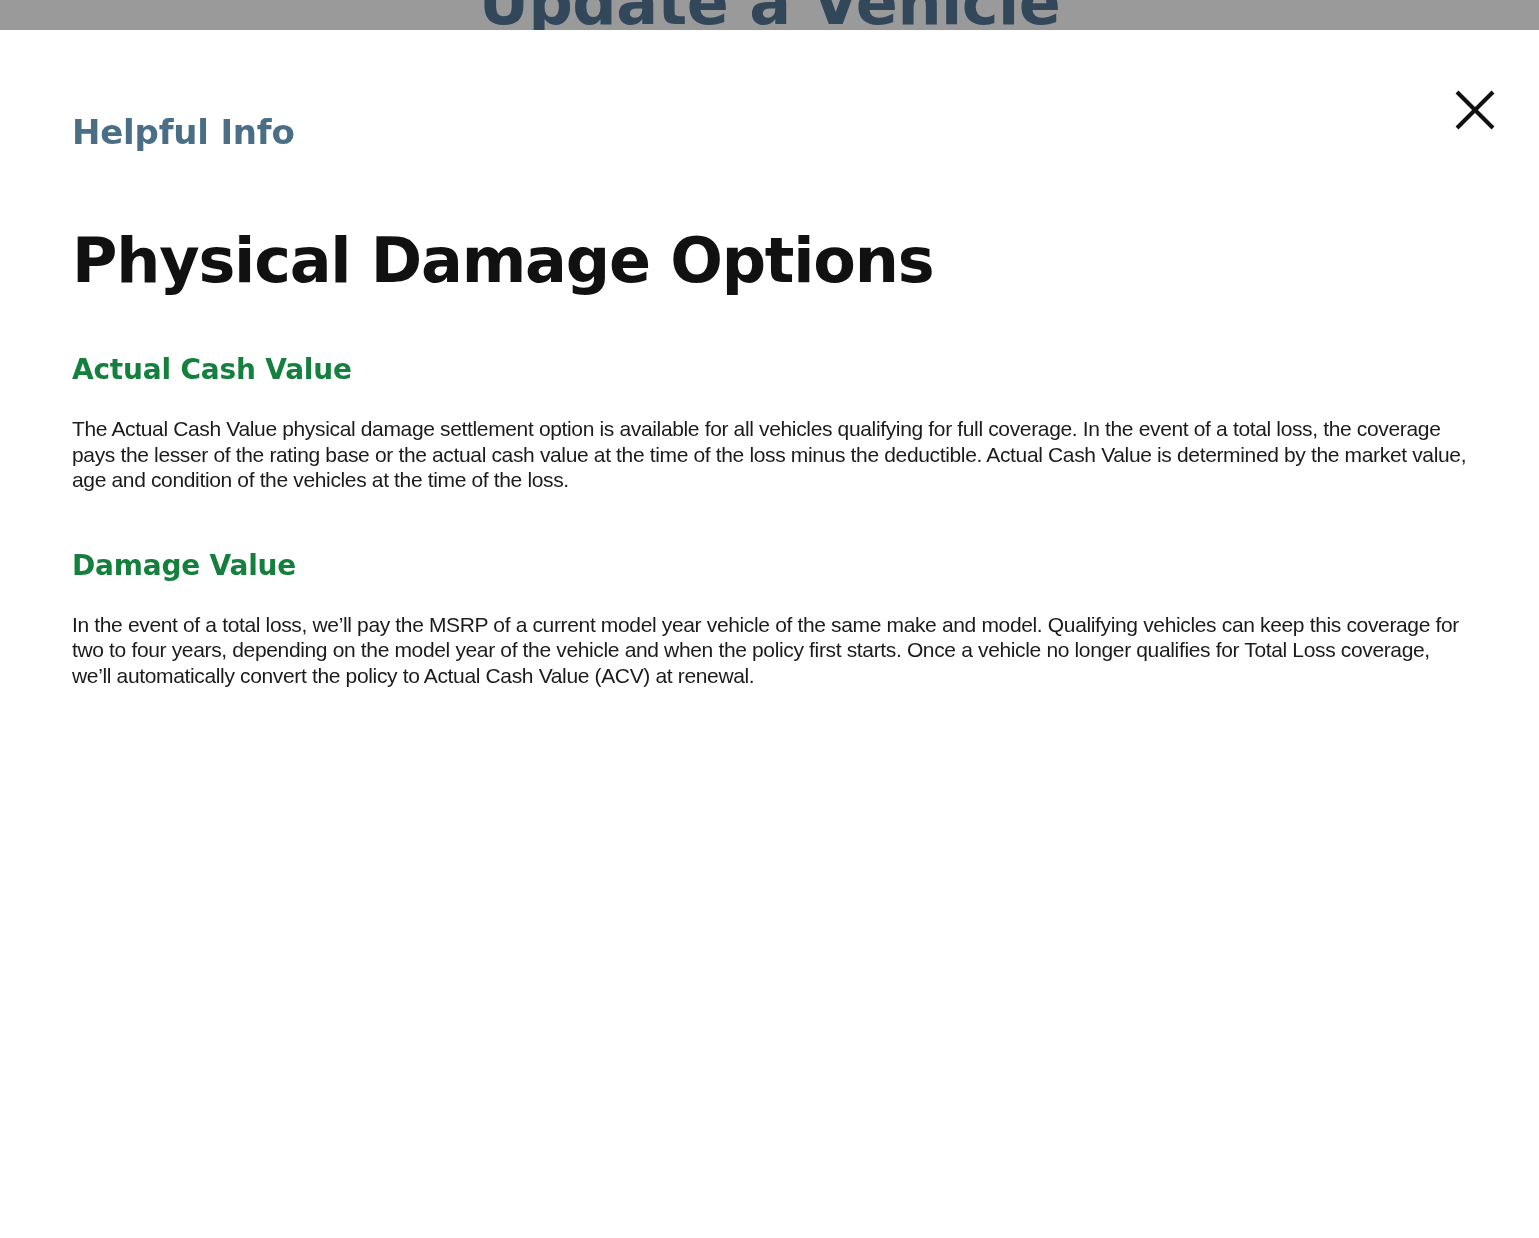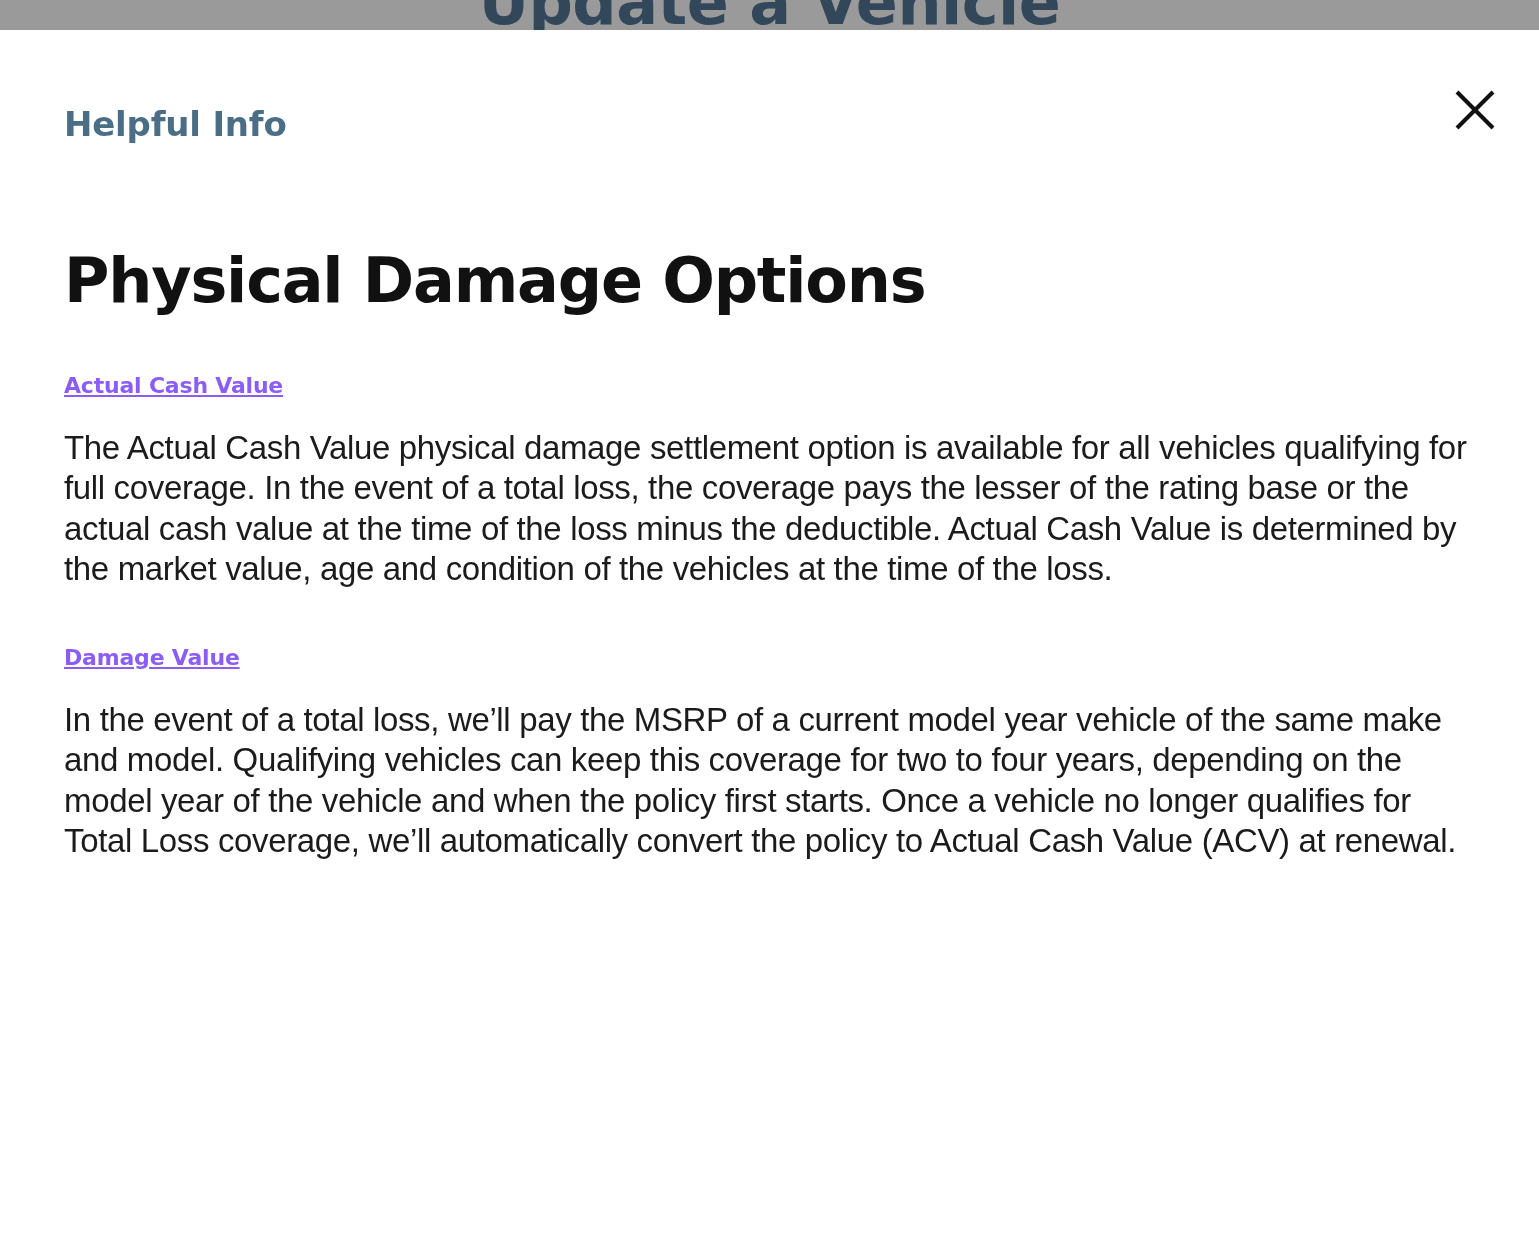--- a/index.html
+++ b/index.html
@@ -54,21 +54,21 @@
 
   
   .modal {
     position: absolute;
     left: 0;
     top: 30px;
     width: 1539px;
     height: 1208px;
     background: #ffffff;
     box-sizing: border-box;
-    padding: 4px;
+    padding: 12px;
   }
 
   .close-button {
     position: absolute;
     top: 52px;
     right: 36px;
     width: 56px;
     height: 56px;
     border: none;
     background: transparent;
@@ -90,37 +90,36 @@
     color: #4a6e86;
     margin: 0 0 0 0;
     font-family: "DejaVu Sans", sans-serif;
     letter-spacing: -0.2px;
   }
 
   .modal-title {
     font-size: 62px;
     font-weight: bold;
     color: #111111;
-    margin: 100px 0 0 0;
+    margin: 72px 0 0 0;
     letter-spacing: -1.2px;
     font-family: "DejaVu Sans", sans-serif;
   }
 
   .section-heading {
-    font-size: 22px;
+    font-size: 28px;
     font-weight: bold;
-    color: #8b5cf6;
+    color: #15803d;
     margin: 56px 0 0 0;
     font-family: "DejaVu Sans", sans-serif;
     letter-spacing: -0.2px;
-    text-decoration: underline;
   }
 
   .body-text {
-    font-size: 33px;
+    font-size: 21px;
     line-height: 1.22;
     color: #1b1b1b;
     margin: 30px 0 0 0;
     max-width: 1420px;
     font-family: "Liberation Sans", sans-serif;
     letter-spacing: -0.35px;
   }
 
   .body-text .note-label {
     font-weight: bold;

